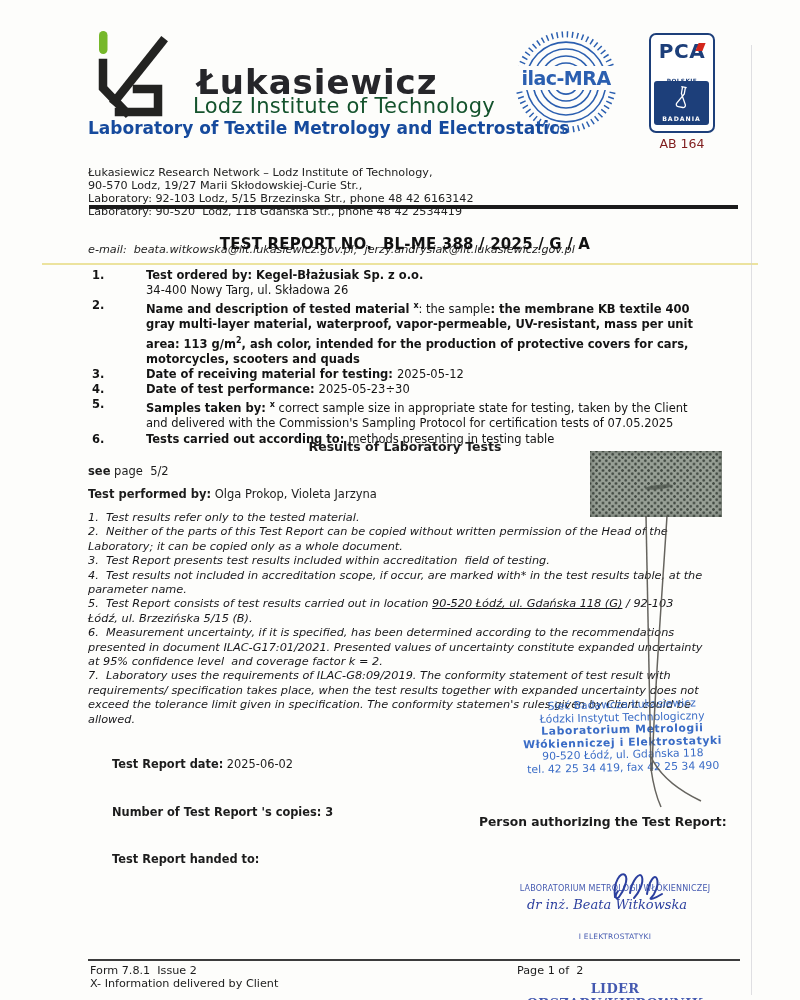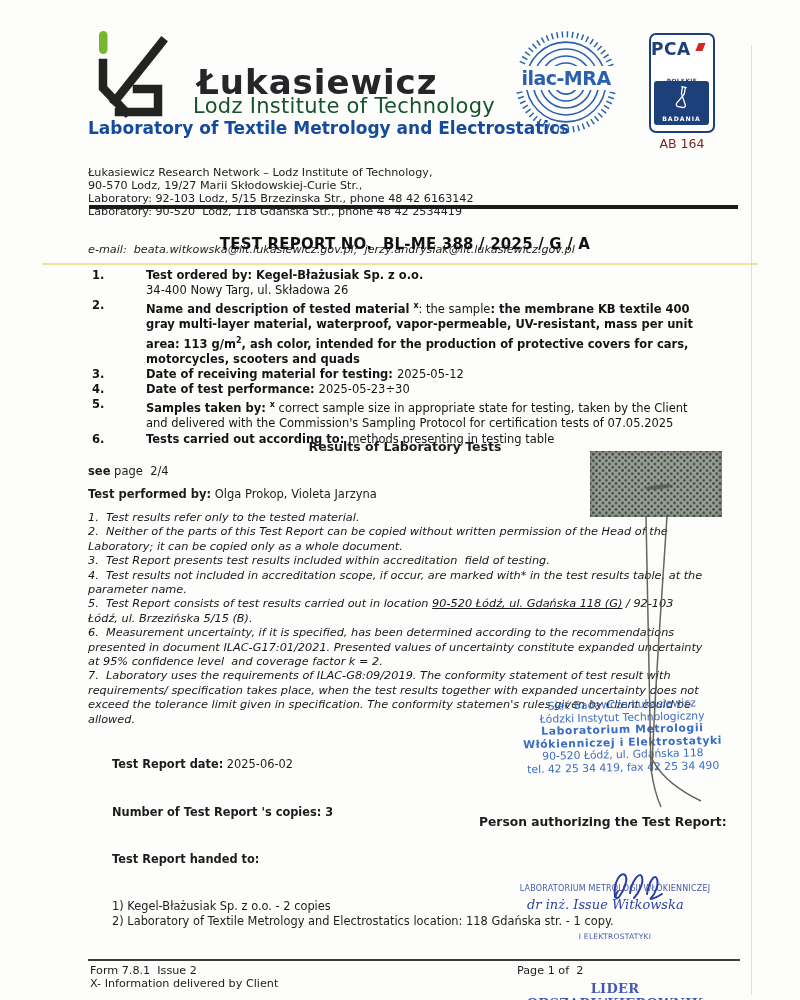--- a/index.html
+++ b/index.html
@@ -13,21 +13,21 @@
   .lab-title{left:88px;top:118px;font-size:17px;font-weight:bold;color:#164a9d;}
   .addr{left:88px;top:141px;font-size:11.2px;line-height:12.9px;color:#222;}
   .addr .email{font-style:italic;}
 
   
   .seal{left:514px;top:30px;width:104px;height:104px;}
   .seal-text{left:514px;top:66px;width:104px;text-align:center;font-size:19px;font-weight:bold;
              color:#2b5fb0;letter-spacing:-.5px;background:#fdfdfb;padding:1px 0;}
   .pca{left:649px;top:33px;width:66px;height:100px;border:2.5px solid #1d3f7a;border-radius:7px;
        background:#fff;box-sizing:border-box;}
-  .pca-acronym{left:0;top:4px;width:100%;font-size:17px;font-weight:bold;
+  .pca-acronym{left:0;top:4px;width:100%;text-align:center;font-size:20px;font-weight:bold;
                color:#1d3f7a;letter-spacing:.5px;}
   .pca-red{left:46px;top:8px;width:7px;height:8px;background:#d3261c;transform:skewX(-22deg);}
   .pca-org{left:0;top:29px;width:100%;text-align:center;font-size:5.8px;font-weight:bold;
            color:#1d3f7a;line-height:7px;letter-spacing:.4px;}
   .pca-navy{left:3px;top:46px;width:55px;height:44px;background:#1d3f7a;border-radius:3px;}
   .pca-flask{left:16px;top:3px;}
   .pca-cat{left:0;bottom:3px;width:100%;text-align:center;font-size:6.2px;font-weight:bold;
            color:#fff;letter-spacing:1px;}
   .ab{left:649px;top:136px;width:66px;text-align:center;font-size:12.5px;color:#7f1d1d;}
 
@@ -143,52 +143,51 @@
   <div class="abs ab">AB 164</div>
 
   <div class="abs rule"></div>
 
   <div class="abs title">TEST REPORT NO.  BL-ME 388 / 2025 / G / A</div>
   <div class="abs yellow-line"></div>
 
   <div class="abs items"><div class="ritem"><span class="num">1.</span><div class="body"><span style="font-weight: bold;">Test ordered by: Kegel-Błażusiak Sp. z o.o.</span><br><span>34-400 Nowy Targ, ul. Składowa 26</span></div></div><div class="ritem"><span class="num">2.</span><div class="body"><span style="font-weight: bold;">Name and description of tested material </span><span style="vertical-align: super; font-size: 8px; font-weight: bold;">x</span><span>: the sample</span><span style="font-weight: bold;">: </span><span style="font-weight: bold;">the membrane KB textile 400 gray multi-layer material, waterproof, vapor-permeable, UV-resistant, mass per unit area: 113 g/m</span><span style="vertical-align: super; font-size: 8px; font-weight: bold;">2</span><span style="font-weight: bold;">, ash color, intended for the production of protective covers for cars, motorcycles, scooters and quads</span></div></div><div class="ritem"><span class="num">3.</span><div class="body"><span style="font-weight: bold;">Date of receiving material for testing: </span><span>2025-05-12</span></div></div><div class="ritem"><span class="num">4.</span><div class="body"><span style="font-weight: bold;">Date of test performance: </span><span>2025-05-23÷30</span></div></div><div class="ritem"><span class="num">5.</span><div class="body"><span style="font-weight: bold;">Samples taken by: </span><span style="vertical-align: super; font-size: 8px; font-weight: bold;">x</span><span> correct sample size in appropriate state for testing, taken by the Client and delivered with the Commission's Sampling Protocol for certification tests of 07.05.2025</span></div></div><div class="ritem"><span class="num">6.</span><div class="body"><span style="font-weight: bold;">Tests carried out according to: </span><span>methods presenting in testing table</span></div></div></div>
 
   <div class="abs results-head">Results of Laboratory Tests</div>
-  <div class="abs see-line"><span class="bold">see</span><span> page  2/4</span></div>
+  <div class="abs see-line"><span class="bold">see</span><span> page  5/2</span></div>
   <div class="abs performed"><span class="bold">Test performed by:</span><span> Olga Prokop, Violeta Jarzyna</span></div>
 
   <div class="abs fabric"></div>
 
   <div class="abs notes"><div class="note"><span>1.  </span><span>Test results refer only to the tested material.</span></div><div class="note"><span>2.  </span><span>Neither of the parts of this Test Report can be copied without written permission of the Head of the Laboratory; it can be copied only as a whole document.</span></div><div class="note"><span>3.  </span><span>Test Report presents test results included within accreditation  field of testing.</span></div><div class="note"><span>4.  </span><span>Test results not included in accreditation scope, if occur, are marked with* in the test results table, at the parameter name.</span></div><div class="note"><span>5.  </span><span>Test Report consists of test results carried out in location </span><span style="text-decoration: underline;">90-520 Łódź, ul. Gdańska 118 (G)</span><span> / 92-103 Łódź, ul. Brzezińska 5/15 (B).</span></div><div class="note"><span>6.  </span><span>Measurement uncertainty, if it is specified, has been determined according to the recommendations presented in document ILAC-G17:01/2021. Presented values of uncertainty constitute expanded uncertainty at 95% confidence level  and coverage factor k = 2.</span></div><div class="note"><span>7.  </span><span>Laboratory uses the requirements of ILAC-G8:09/2019. The conformity statement of test result with requirements/ specification takes place, when the test results together with expanded uncertainty does not exceed the tolerance limit given in specification. The conformity statemen's rules given by Client could be allowed.</span></div></div>
 
   <div class="abs stamp1"><div>Sieć Badawcza Łukasiewicz</div><div>Łódzki Instytut Technologiczny</div><div class="b">Laboratorium Metrologii</div><div class="b">Włókienniczej i Elektrostatyki</div><div>90-520 Łódź, ul. Gdańska 118</div><div>tel. 42 25 34 419, fax 42 25 34 490</div></div>
 
   <div class="abs issue">
     <div><span class="bold">Test Report date:</span><span> 2025-06-02</span></div>
     <div class="bold">Number of Test Report 's copies: 3</div>
     <div class="bold">Test Report handed to:</div>
-    <div><div style="white-space: pre-wrap;">1) Kegel-Błażusiak Sp. z o.o. - 2 copies</div><div style="white-space: pre-wrap;">2) Laboratory of Textile Metrology and Electrostatics location: 118 Gdańska str. - 1 copy.</div></div>
   </div>
 
   <div class="abs authorize">Person authorizing the Test Report:</div>
 
   <div class="abs stamp2">
     <div class="l1">LABORATORIUM METROLOGII WŁÓKIENNICZEJ</div>
     <div class="l2">I ELEKTROSTATYKI</div>
     <div class="l3">LIDER OBSZARU/KIEROWNIK</div>
   </div>
 
   <svg class="abs sig-svg" width="66" height="36" viewBox="0 0 66 36">
     <g fill="none" stroke="#2b3f9e" stroke-width="2" stroke-linecap="round">
       <path d="M5 28 C3 13 11 2 15 6 C19 10 13 23 9 28 C6 31 4 28 8 22"></path>
       <path d="M20 24 C22 11 30 2 32 8 C34 14 28 25 24 29"></path>
       <path d="M37 25 C39 12 45 4 47 10 C49 16 45 25 41 29 C39 31 44 30 52 25"></path>
     </g>
   </svg>
-  <div class="abs sig-name">dr inż. Issue Witkowska</div>
+  <div class="abs sig-name">dr inż. Beata Witkowska</div>
 
   <div class="abs frule"></div>
   <div class="abs form-line">Form 7.8.1  Issue 2</div>
   <div class="abs xnote">X- Information delivered by Client</div>
   <div class="abs pageno">Page 1 of  2</div>
 
   <div class="abs edge-line"></div>
 
   <svg class="overlay" width="800" height="1000" viewBox="0 0 800 1000">
     <ellipse cx="659" cy="487" rx="14" ry="2.3" fill="#3c443d" opacity=".55" transform="rotate(-7 659 487)"></ellipse>

